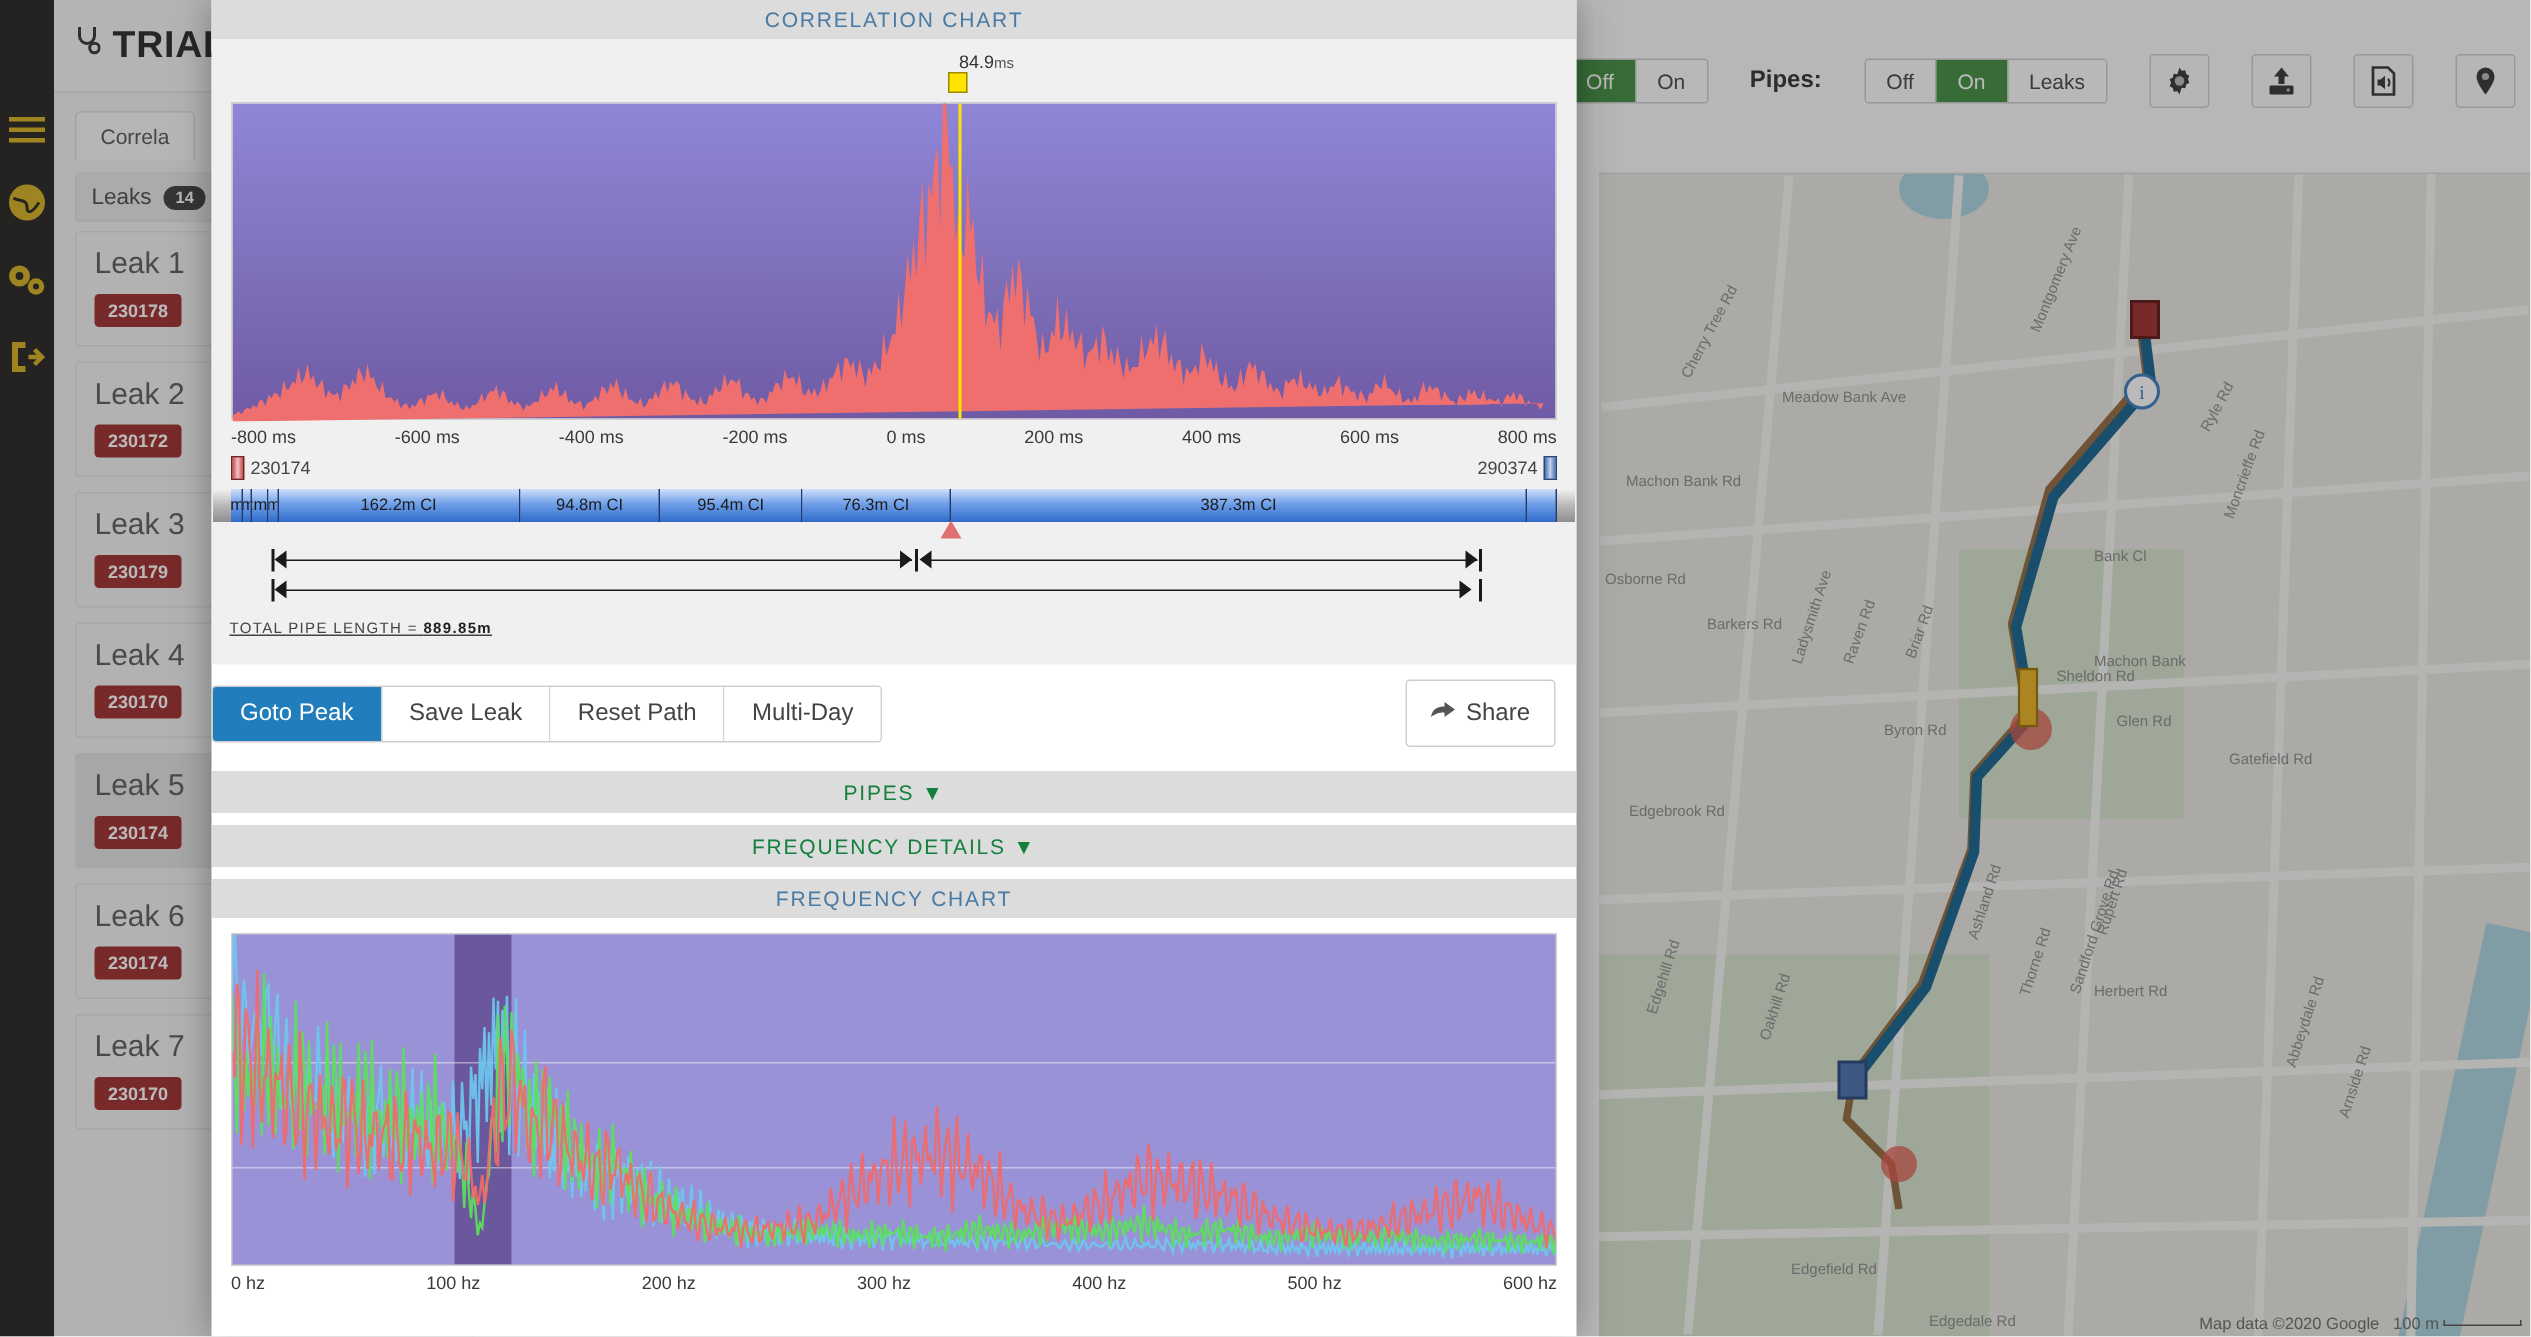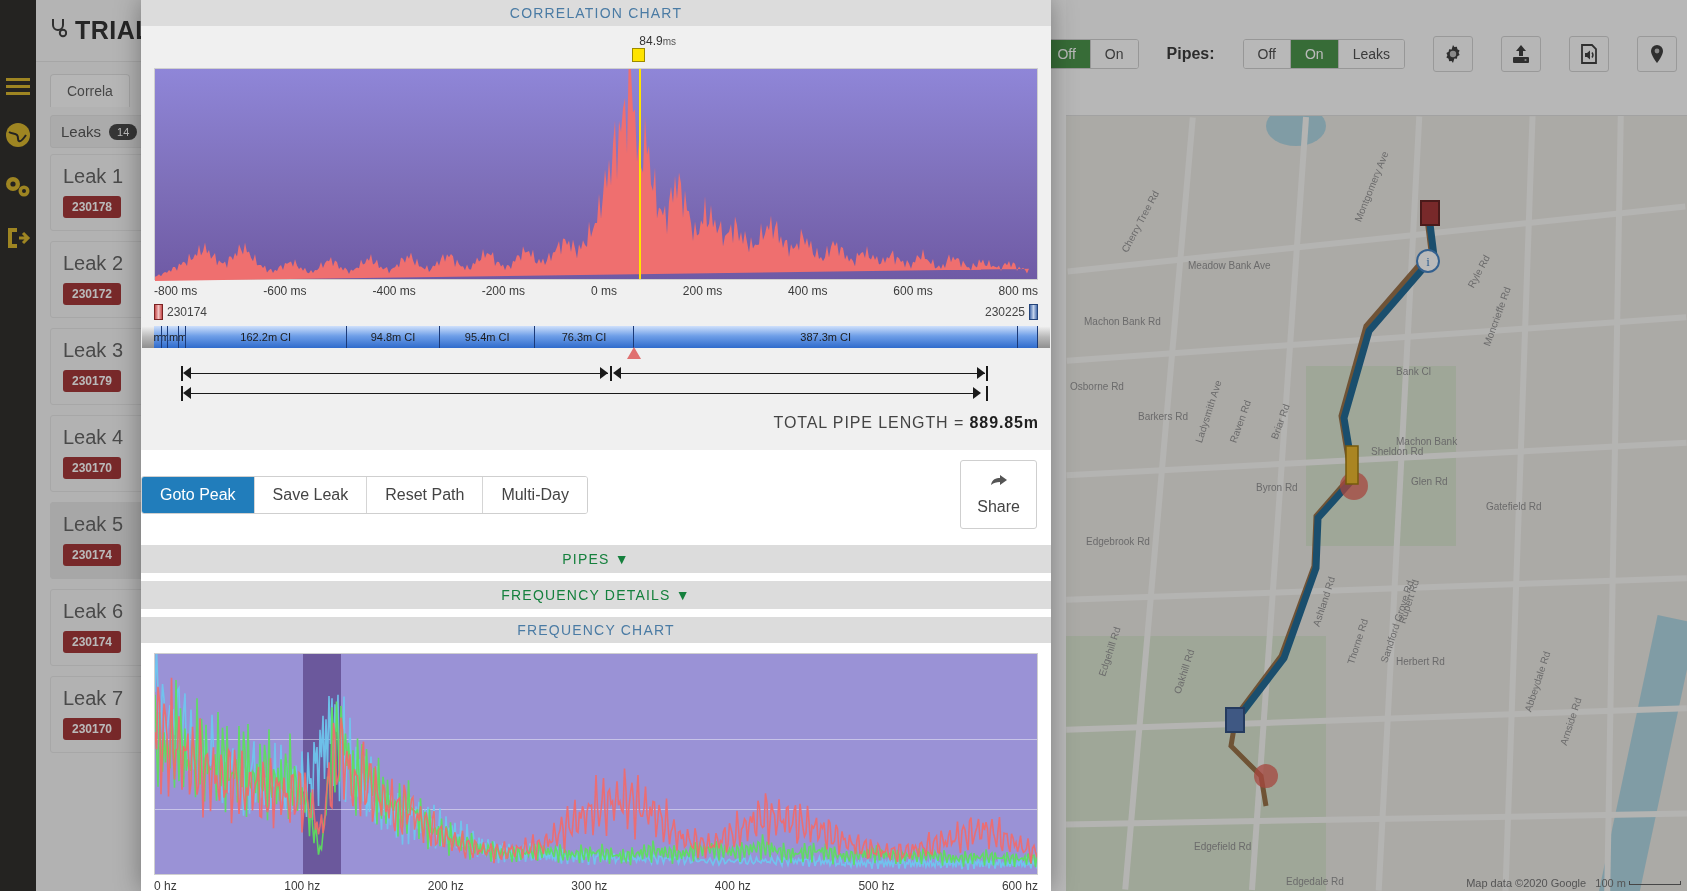--- a/index.html
+++ b/index.html
@@ -38,21 +38,21 @@
     display: inline-block; padding: 8px 16px; font-size: 14px; color: #555;
     background: #fafafa; border: 1px solid #ddd; border-bottom: none;
     border-radius: 4px 4px 0 0;
   }
   .leaks-bar {
     margin: 8px 14px 6px 14px; padding: 7px 10px; background: #e9e9e9;
     border: 1px solid #e0e0e0; border-radius: 3px;
     font-size: 15px; color: #4a4a4a; display: flex; align-items: center; gap: 8px;
   }
   .count-badge {
-    background: #3b3b3b; color: #fff; font-size: 11px; font-weight: normal;
+    background: #3b3b3b; color: #fff; font-size: 11px; font-weight: bold;
     border-radius: 9px; padding: 2px 8px;
   }
   .leak-card {
     margin: 0 14px 10px 14px; padding: 10px 12px 12px 12px;
     background: #f4f4f4; border: 1px solid #e3e3e3; border-radius: 3px;
   }
   .leak-card.selected { background: #e4e4e4; }
   .leak-name { font-size: 20px; color: #5a5a5a; margin-bottom: 8px; }
   .leak-id {
     display: inline-block; background: #9e2a2b; color: #fff;
@@ -154,38 +154,37 @@
   .meas-row { position: relative; width: 884px; margin: 0 auto; height: 18px; }
   .meas-line { position:absolute; top: 9px; height: 1px; background: #1a1a1a; }
   .arrow-l, .arrow-r { position:absolute; top: 3px; width: 0; height:0;
     border-top: 6px solid transparent; border-bottom: 6px solid transparent; }
   .arrow-l { border-right: 8px solid #1a1a1a; }
   .arrow-r { border-left: 8px solid #1a1a1a; }
   .endcap { position: absolute; top: 2px; width: 2px; height: 15px; background: #1a1a1a; }
   .meas-text { position: relative; width: 884px; margin: 1px auto 0 auto; height: 16px; font-size: 12px; color: #3a3a3a; }
   .meas-text span { position: absolute; transform: translateX(-50%); }
 
-  .total-len { text-align: right; font-size: 16px; color: #444; letter-spacing: .9px; padding: 12px 0 10px 0; }
+  .total-len { text-align: left; font-size: 10px; color: #444; letter-spacing: .9px; padding: 12px 0 10px 0; text-decoration: underline; }
   .total-len b { font-weight: bold; color: #1f1f1f; }
 
   .btn-row { display: flex; align-items: center; padding: 10px 0 12px 0; }
   .btn-group { display: flex; border-radius: 3px; overflow: hidden; border: 1px solid #cfcfcf; }
   .btn-group > button {
     font-family: "Liberation Sans", sans-serif; font-size: 16px;
     padding: 9px 18px; border: none; border-right: 1px solid #d5d5d5;
     background: #fff; color: #444; cursor: pointer;
   }
   .btn-group > button:last-child { border-right: none; }
   .btn-group > button.primary { background: #217dbb; color: #fff; }
   .share-btn {
     margin-left: auto; font-size: 16px; padding: 12px 16px;
     background: #fff; border: 1px solid #cfcfcf; border-radius: 3px;
     color: #444; display: flex; align-items: center; gap: 7px; cursor: pointer;
     font-family: "Liberation Sans", sans-serif;
-    flex-direction: column;
   }
 
   .collapse-head {
     background: #dcdcdc; color: #15803d; text-align: center;
     font-size: 14px; letter-spacing: 1.2px; padding: 6px 0; margin-top: 4px;
     position: relative; cursor: pointer;
   }
 
   .freq-chart {
     position: relative; width: 884px; height: 222px; margin: 10px auto 0 auto;
@@ -415,21 +414,21 @@
             <span>600 ms</span>
             <span>800 ms</span>
           </div>
 
         <div class="ep-row">
           <div class="ep">
             <span class="ep-swatch"></span>
             <span>230174</span>
           </div>
           <div class="ep">
-            <span>230225</span>
+            <span>290374</span>
             <span class="ep-swatch blue"></span>
           </div>
         </div>
 
         <div class="segbar-wrap">
           <div class="segbar-ghost"></div>
           <div class="segbar" id="segbar">
               <div class="seg-piece" style="width: 0.9%;">
                 <span>2.7m CI</span>
               </div>

